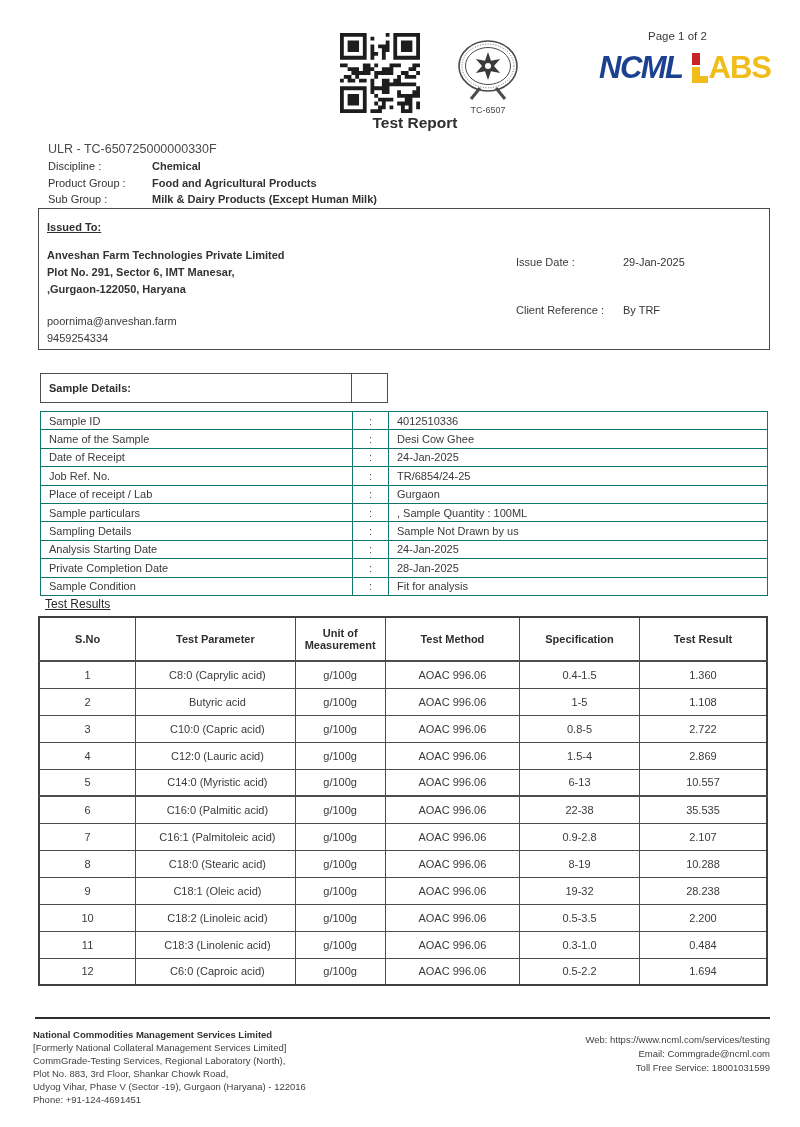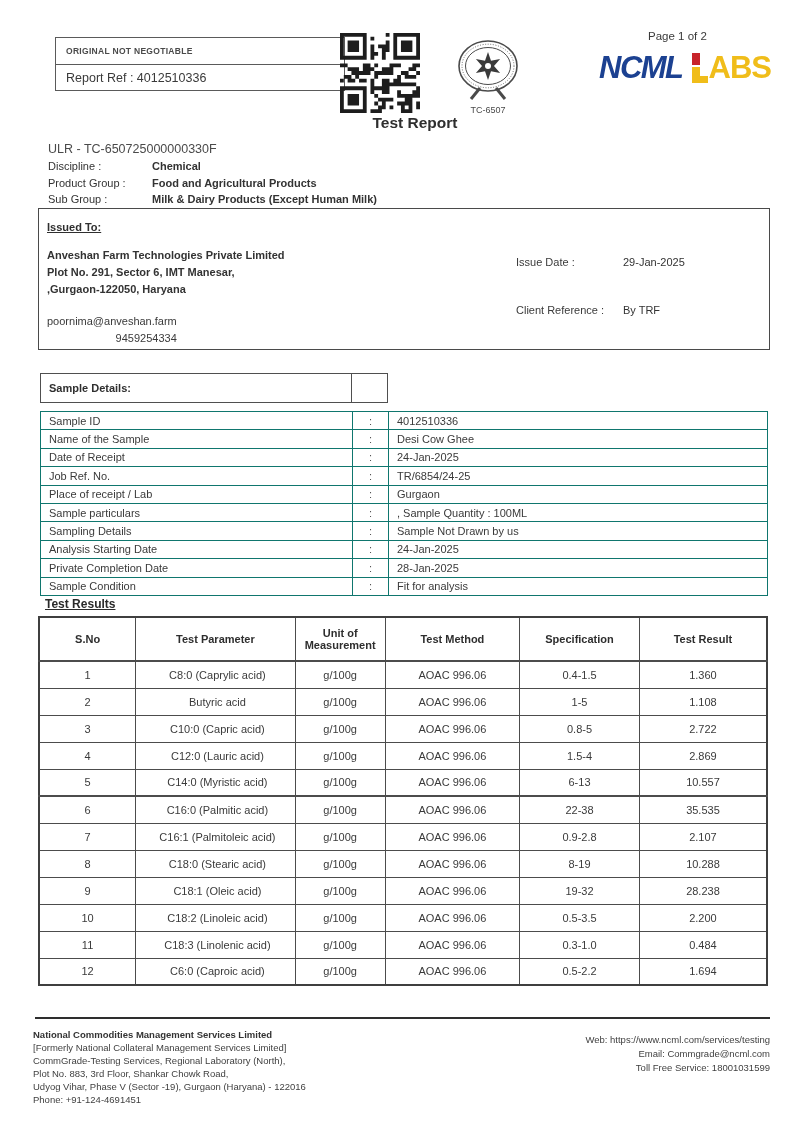--- a/index.html
+++ b/index.html
@@ -35,39 +35,39 @@
   .ulr { position:absolute; left:48px; top:142px; font-size:12.5px; color:#4a4a4a; }
   .meta { position:absolute; left:48px; top:160px; font-size:11px; }
   .meta .mrow { display:flex; margin-bottom:4.5px; }
   .meta .mlabel { width:104px; font-weight:normal; color:#333; }
   .meta .mvalue { font-weight:bold; color:#333; }
 
   
   .issued-box { position:absolute; left:38px; top:208px; width:732px; height:142px; border:1px solid #4a4a4a; }
   .issued-heading { position:absolute; left:8px; top:12px; font-size:11px; font-weight:bold; text-decoration:underline; color:#2f2f2f; }
   .issued-lines { position:absolute; left:8px; top:38px; font-size:11px; font-weight:bold; color:#333; line-height:17px; }
-  .issued-contact { position:absolute; left:8px; top:104px; font-size:11px; color:#3a3a3a; line-height:17px;text-align:right; }
+  .issued-contact { position:absolute; left:8px; top:104px; font-size:11px; color:#3a3a3a; line-height:17px; }
   .issued-right { position:absolute; left:477px; top:11px; font-size:11px; }
   .issued-right .irow { display:flex; margin-bottom:7px;margin-top:36px; }
   .issued-right .ilabel { width:107px; color:#3a3a3a; }
   .issued-right .ivalue { color:#333; }
 
   
   .sd-header { position:absolute; left:40px; top:373px; width:348px; height:30px; border:1px solid #4f4f4f; display:flex; }
   .sd-header .h1 { width:311px; border-right:1px solid #4f4f4f; display:flex; align-items:center; padding-left:8px;
                    font-size:11px; font-weight:bold; color:#2f2f2f; }
   .sd-header .h2 { flex:1; }
 
   table.sd { position:absolute; left:40px; top:411px; width:728px; border-collapse:collapse; font-size:11px; }
   table.sd td { border:1px solid #0f766e; height:18.4px; padding:1px 8px; color:#3a3a3a; }
   table.sd td.colon { width:36px; text-align:center; color:#555; }
   table.sd td.lab { width:312px; }
 
   
-  .tr-heading { position:absolute; left:45px; top:597px; font-size:12px; font-weight:bold; text-decoration:underline; color:#2a2a2a; }
+  .tr-heading { position:absolute; left:45px; top:597px; font-size:12px; font-weight:normal; text-decoration:underline; color:#2a2a2a; }
 
   table.results { position:absolute; left:38px; top:616px; width:730px; border-collapse:collapse; font-size:11px; }
   table.results th, table.results td { border:1px solid #4c4c4c; text-align:center; color:#3a3a3a; }
   table.results { border:2px solid #3f3f3f; }
   table.results th { height:44px; font-size:11px; font-weight:bold; color:#2e2e2e; border-bottom-width:2px; padding:0 6px; }
   table.results td { height:27px; padding:0 6px; }
   table.results td.param { text-align:center; padding-left:10px; }
   table.results tr.thick td { border-top-width:2px; }
   col.c-sno{width:97px;} col.c-param{width:160px;} col.c-unit{width:90px;}
   col.c-method{width:135px;} col.c-spec{width:120px;} col.c-result{width:128px;}
@@ -76,24 +76,20 @@
   .footer-rule { position:absolute; left:35px; top:1017px; width:735px; height:2px; background:#2e2e2e; }
   .footer-left { position:absolute; left:33px; top:1028px; font-size:9.5px; line-height:13px; color:#3f3f3f; }
   .footer-left .co { font-weight:bold; color:#333; }
   .footer-right { position:absolute; right:30px; top:1033px; font-size:9.5px; line-height:14px; color:#3f3f3f; text-align:right;margin-left:32px; }
 </style>
 </head>
 <body>
 
 <div class="page">
 
-  <div class="orig-box">
-    <div class="cell1">ORIGINAL NOT NEGOTIABLE</div>
-    <div class="cell2">Report Ref : 4012510336</div>
-  </div>
 
   <div class="qr">
     <svg viewBox="0 0 84 84" width="80" height="80" xmlns="http://www.w3.org/2000/svg">
         <path d="M48 0h4v4h-4zM32 4h4v4h-4zM48 8h4v4h-4zM32 12h4v4h-4zM40 12h4v4h-4zM44 12h4v4h-4zM48 12h4v4h-4zM32 16h4v4h-4zM44 16h4v4h-4zM48 16h4v4h-4zM32 20h4v4h-4zM36 20h4v4h-4zM44 20h4v4h-4zM32 24h4v4h-4zM44 24h4v4h-4zM0 32h4v4h-4zM4 32h4v4h-4zM24 32h4v4h-4zM28 32h4v4h-4zM36 32h4v4h-4zM52 32h4v4h-4zM56 32h4v4h-4zM60 32h4v4h-4zM76 32h4v4h-4zM80 32h4v4h-4zM8 36h4v4h-4zM12 36h4v4h-4zM16 36h4v4h-4zM24 36h4v4h-4zM28 36h4v4h-4zM32 36h4v4h-4zM44 36h4v4h-4zM48 36h4v4h-4zM52 36h4v4h-4zM72 36h4v4h-4zM76 36h4v4h-4zM12 40h4v4h-4zM16 40h4v4h-4zM20 40h4v4h-4zM24 40h4v4h-4zM28 40h4v4h-4zM36 40h4v4h-4zM40 40h4v4h-4zM44 40h4v4h-4zM48 40h4v4h-4zM52 40h4v4h-4zM64 40h4v4h-4zM68 40h4v4h-4zM80 40h4v4h-4zM4 44h4v4h-4zM8 44h4v4h-4zM16 44h4v4h-4zM36 44h4v4h-4zM60 44h4v4h-4zM68 44h4v4h-4zM72 44h4v4h-4zM76 44h4v4h-4zM0 48h4v4h-4zM8 48h4v4h-4zM12 48h4v4h-4zM20 48h4v4h-4zM24 48h4v4h-4zM32 48h4v4h-4zM44 48h4v4h-4zM48 48h4v4h-4zM56 48h4v4h-4zM60 48h4v4h-4zM32 52h4v4h-4zM44 52h4v4h-4zM48 52h4v4h-4zM52 52h4v4h-4zM56 52h4v4h-4zM60 52h4v4h-4zM64 52h4v4h-4zM68 52h4v4h-4zM72 52h4v4h-4zM76 52h4v4h-4zM32 56h4v4h-4zM36 56h4v4h-4zM40 56h4v4h-4zM44 56h4v4h-4zM48 56h4v4h-4zM80 56h4v4h-4zM32 60h4v4h-4zM44 60h4v4h-4zM48 60h4v4h-4zM60 60h4v4h-4zM76 60h4v4h-4zM80 60h4v4h-4zM36 64h4v4h-4zM60 64h4v4h-4zM64 64h4v4h-4zM68 64h4v4h-4zM72 64h4v4h-4zM76 64h4v4h-4zM80 64h4v4h-4zM40 68h4v4h-4zM44 68h4v4h-4zM48 68h4v4h-4zM52 68h4v4h-4zM68 68h4v4h-4zM72 68h4v4h-4zM36 72h4v4h-4zM44 72h4v4h-4zM60 72h4v4h-4zM64 72h4v4h-4zM68 72h4v4h-4zM72 72h4v4h-4zM80 72h4v4h-4zM40 76h4v4h-4zM44 76h4v4h-4zM52 76h4v4h-4zM64 76h4v4h-4zM72 76h4v4h-4zM80 76h4v4h-4zM32 80h4v4h-4zM36 80h4v4h-4zM40 80h4v4h-4zM64 80h4v4h-4zM68 80h4v4h-4zM72 80h4v4h-4zM0 0h28v28h-28z M4 4h20v20h-20z M8 8h12v12h-12zM56 0h28v28h-28z M60 4h20v20h-20z M64 8h12v12h-12zM0 56h28v28h-28z M4 60h20v20h-20z M8 64h12v12h-12z" fill="#1d1d1d" fill-rule="evenodd"></path>
       </svg>
   </div>
 
   <div class="seal">
     <svg width="64" height="62" viewBox="0 0 64 62" xmlns="http://www.w3.org/2000/svg">
       <ellipse cx="32" cy="28" rx="29" ry="25" fill="none" stroke="#4a4a4a" stroke-width="1.6"></ellipse>

